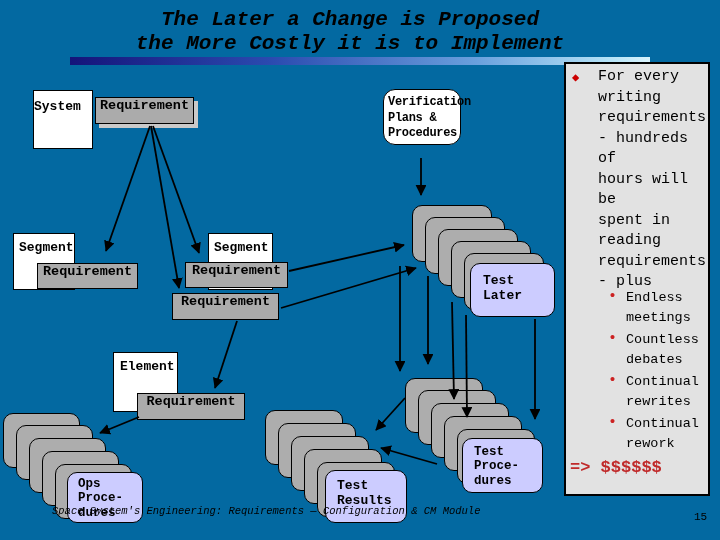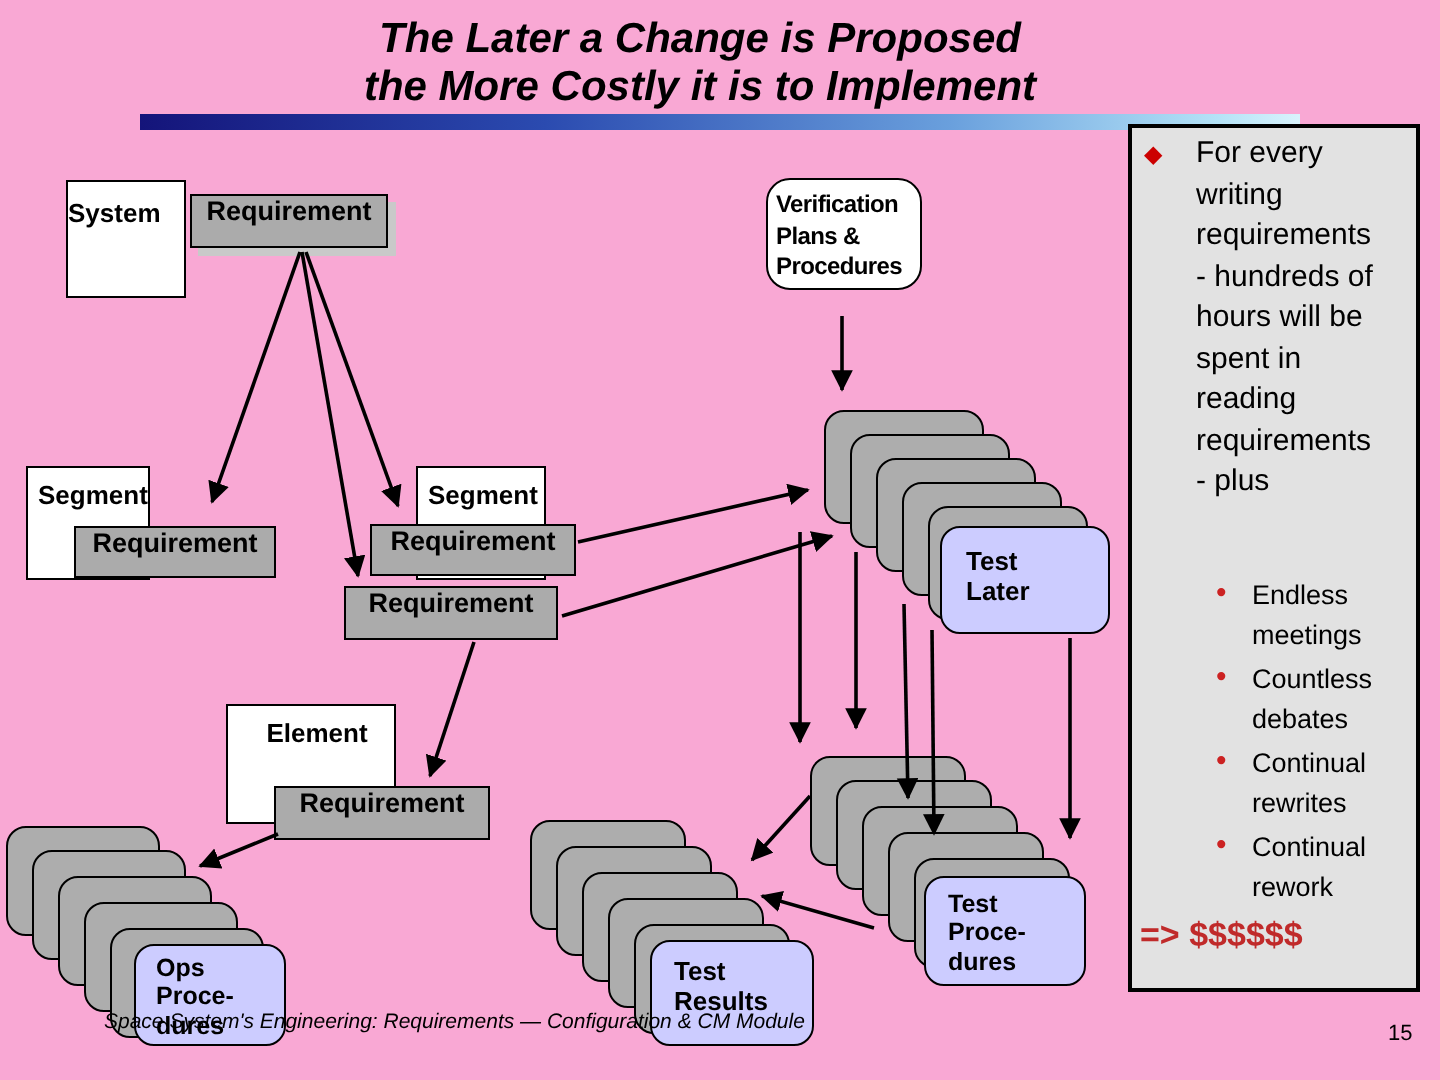--- a/index.html
+++ b/index.html
@@ -1,17 +1,17 @@
 <!DOCTYPE html>
 <html><head>
 <meta charset="utf-8">
 <style>
   html,body{margin:0;padding:0;background:#fff;}
-  .slide{position:relative;width:720px;height:540px;background:#f9a8d4;overflow:hidden;
-         font-family:Liberation Sans, sans-serif;color:#000;}
+  .slide{position:relative;width:720px;height:540px;background:#0369a1;overflow:hidden;
+         font-family:Liberation Mono, monospace;color:#000;}
   .title{position:absolute;top:8px;left:0;width:700px;text-align:center;
          font-size:21px;font-weight:bold;font-style:italic;line-height:1.12;}
   .grad-bar{position:absolute;left:70px;top:57px;width:580px;height:8px;
             background:linear-gradient(to right,#14147a 0%,#2b4bb0 35%,#6aa0dd 70%,#b5e3f7 93%,#d9f3fc 100%);}
   
   .panel{position:absolute;left:564px;top:62px;width:146px;height:434px;
          background:#E2E2E2;border:2px solid #000;box-sizing:border-box;}
   .panel .diamond{position:absolute;left:6px;top:6px;color:#CC0000;font-size:12px;}
   .panel .main-note{position:absolute;left:32px;top:3px;width:108px;font-size:15px;line-height:20.5px;}
   .panel .subs{position:absolute;left:40px;top:224px;width:100px;}
@@ -43,21 +43,21 @@
 
   <div class="bw" style="left:33px;top:90px;width:60px;height:59px;padding-top:8px;text-align:left;">
     <span>System</span>
   </div>
   <div class="bw" style="left:13px;top:233px;width:62px;height:57px;padding:6px 0 0 5px;">
     <span>Segment</span>
   </div>
   <div class="bw" style="left:208px;top:233px;width:65px;height:57px;padding:6px 0 0 5px;">
     <span>Segment</span>
   </div>
-  <div class="bw" style="left:113px;top:352px;width:85px;height:60px;padding:6px 0 0 6px;text-align:center;">
+  <div class="bw" style="left:113px;top:352px;width:65px;height:60px;padding:6px 0 0 6px;">
     <span>Element</span>
   </div>
   <div class="bw" style="left:383px;top:89px;width:78px;height:56px;border-radius:12px;padding:5px 0 0 4px;font-size:12px;letter-spacing:-0.3px;line-height:1.3;">
     <div>Verification</div>
     <div>Plans &amp;</div>
     <div>Procedures</div>
   </div>
 
   <div class="req" style="left:95px;top:97px;width:99px;height:27px;box-shadow:4px 4px 0 #C9C9C9;">
     <span>Requirement</span>

